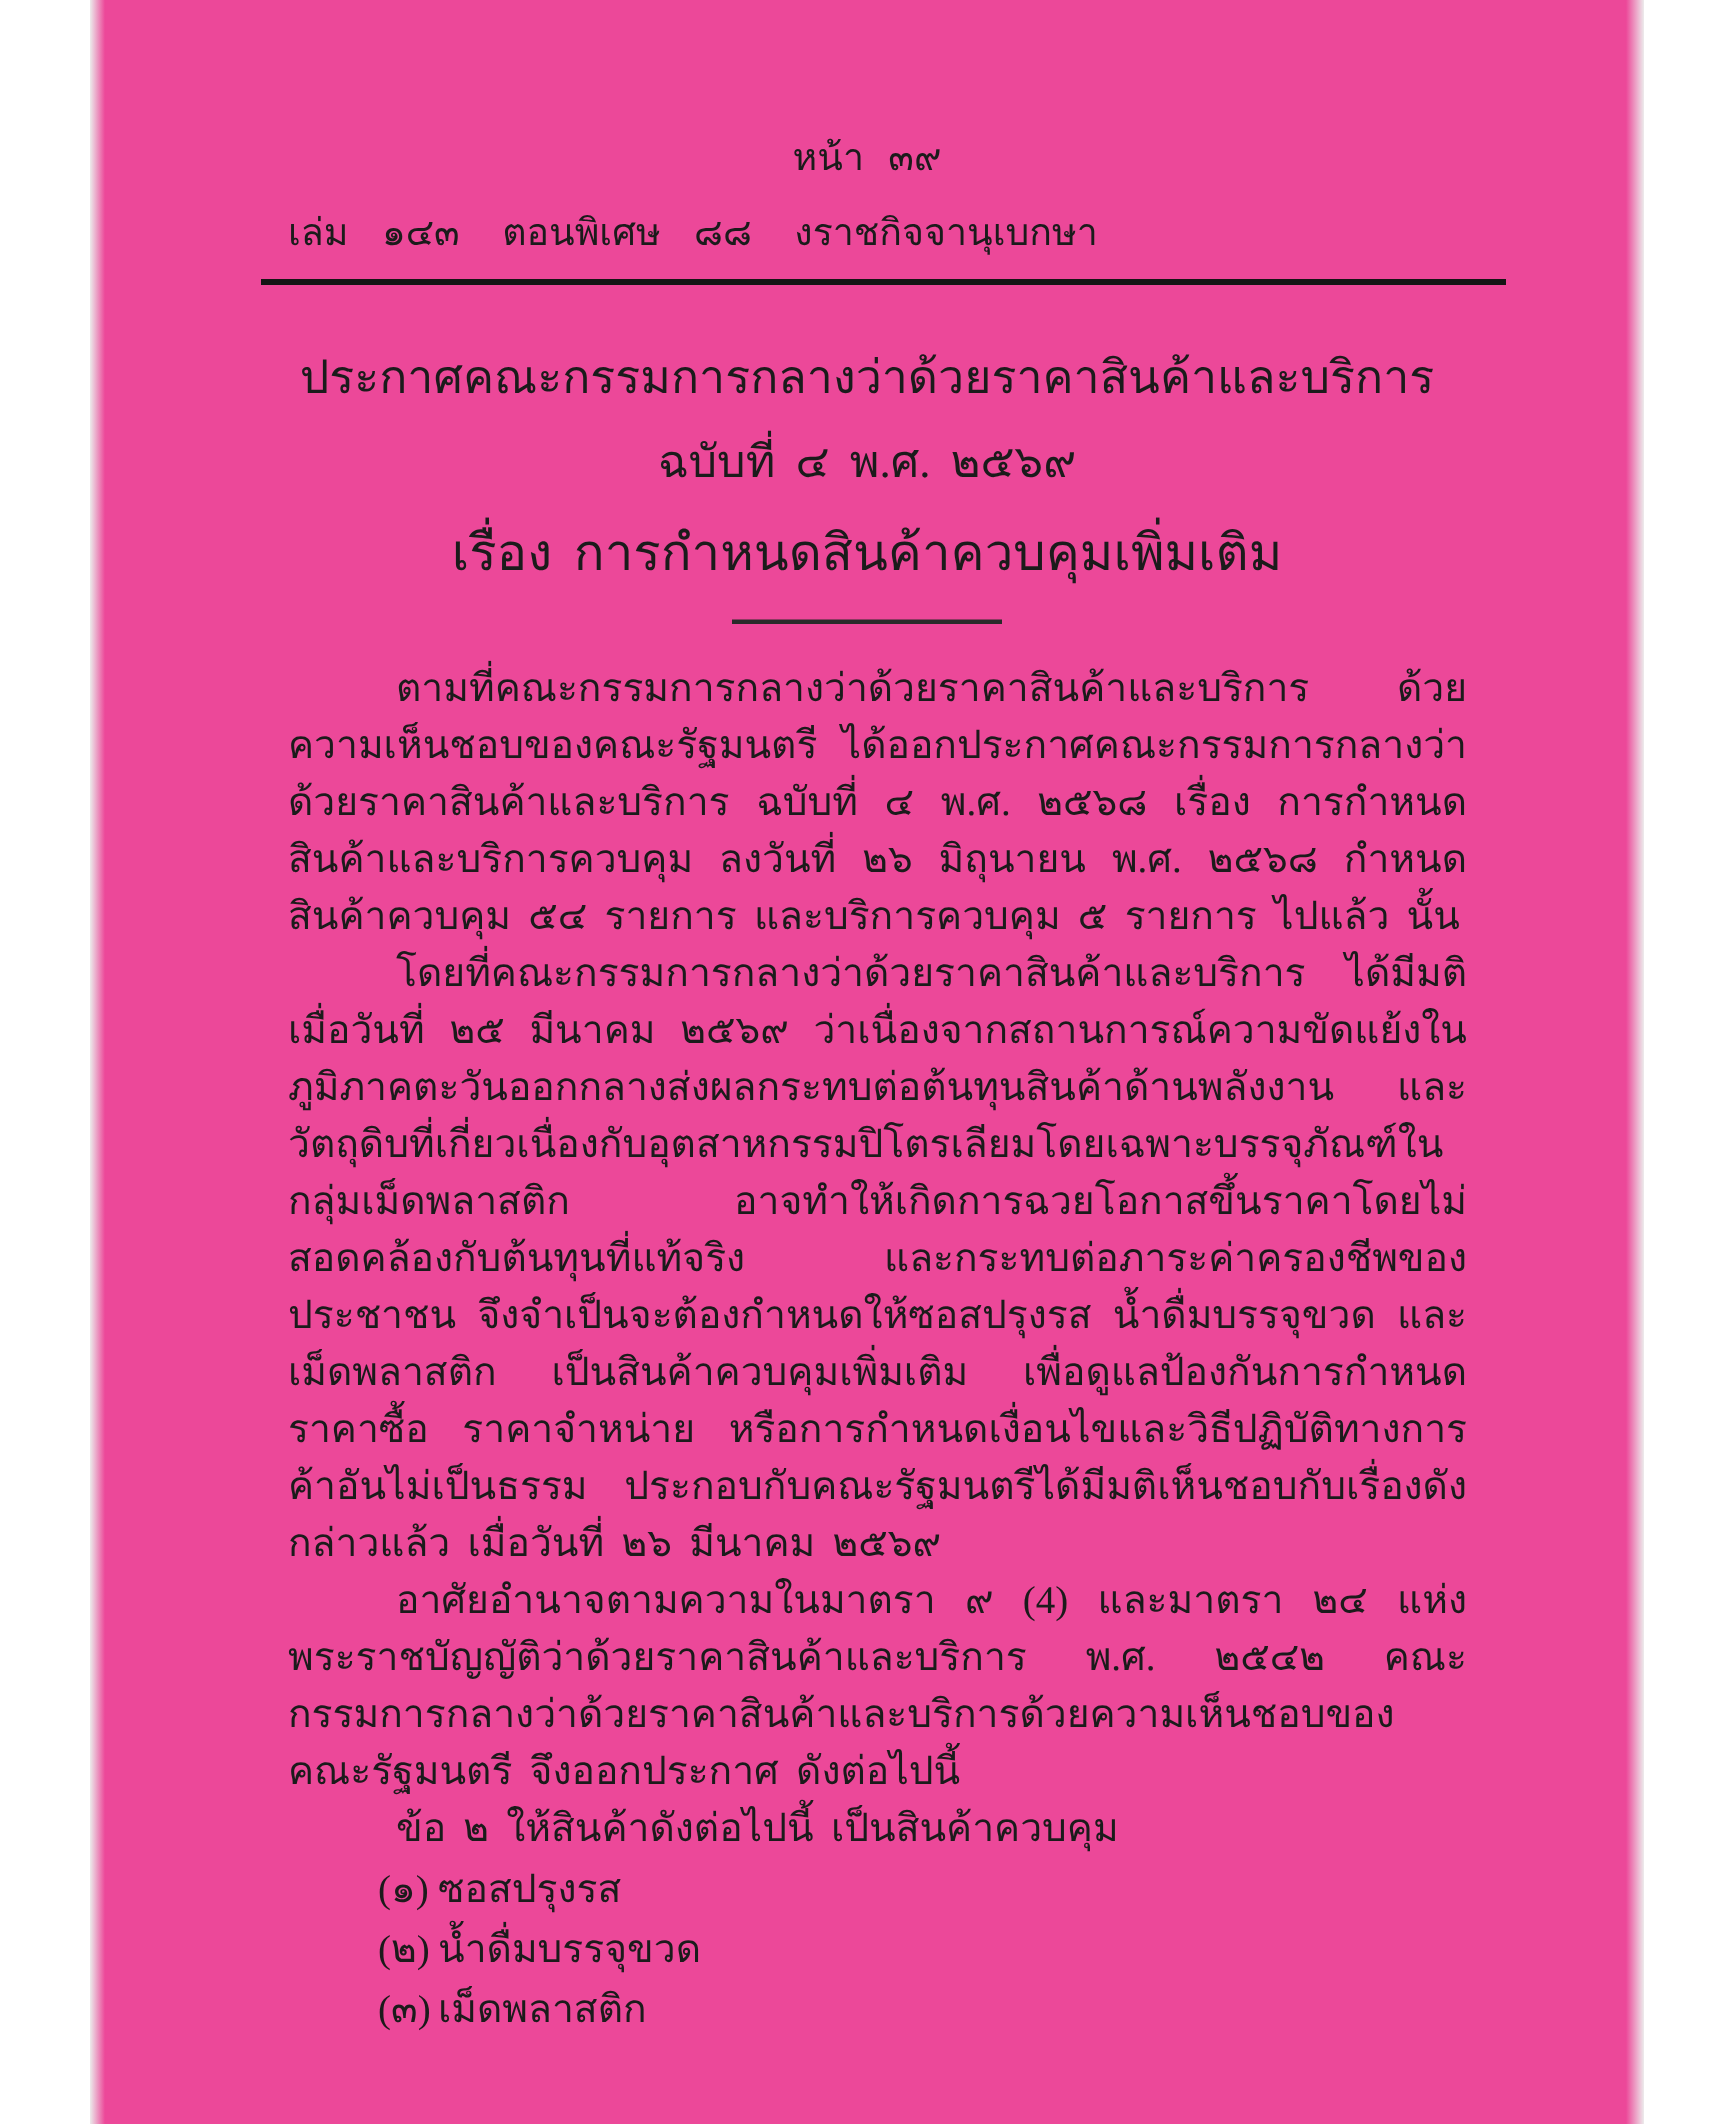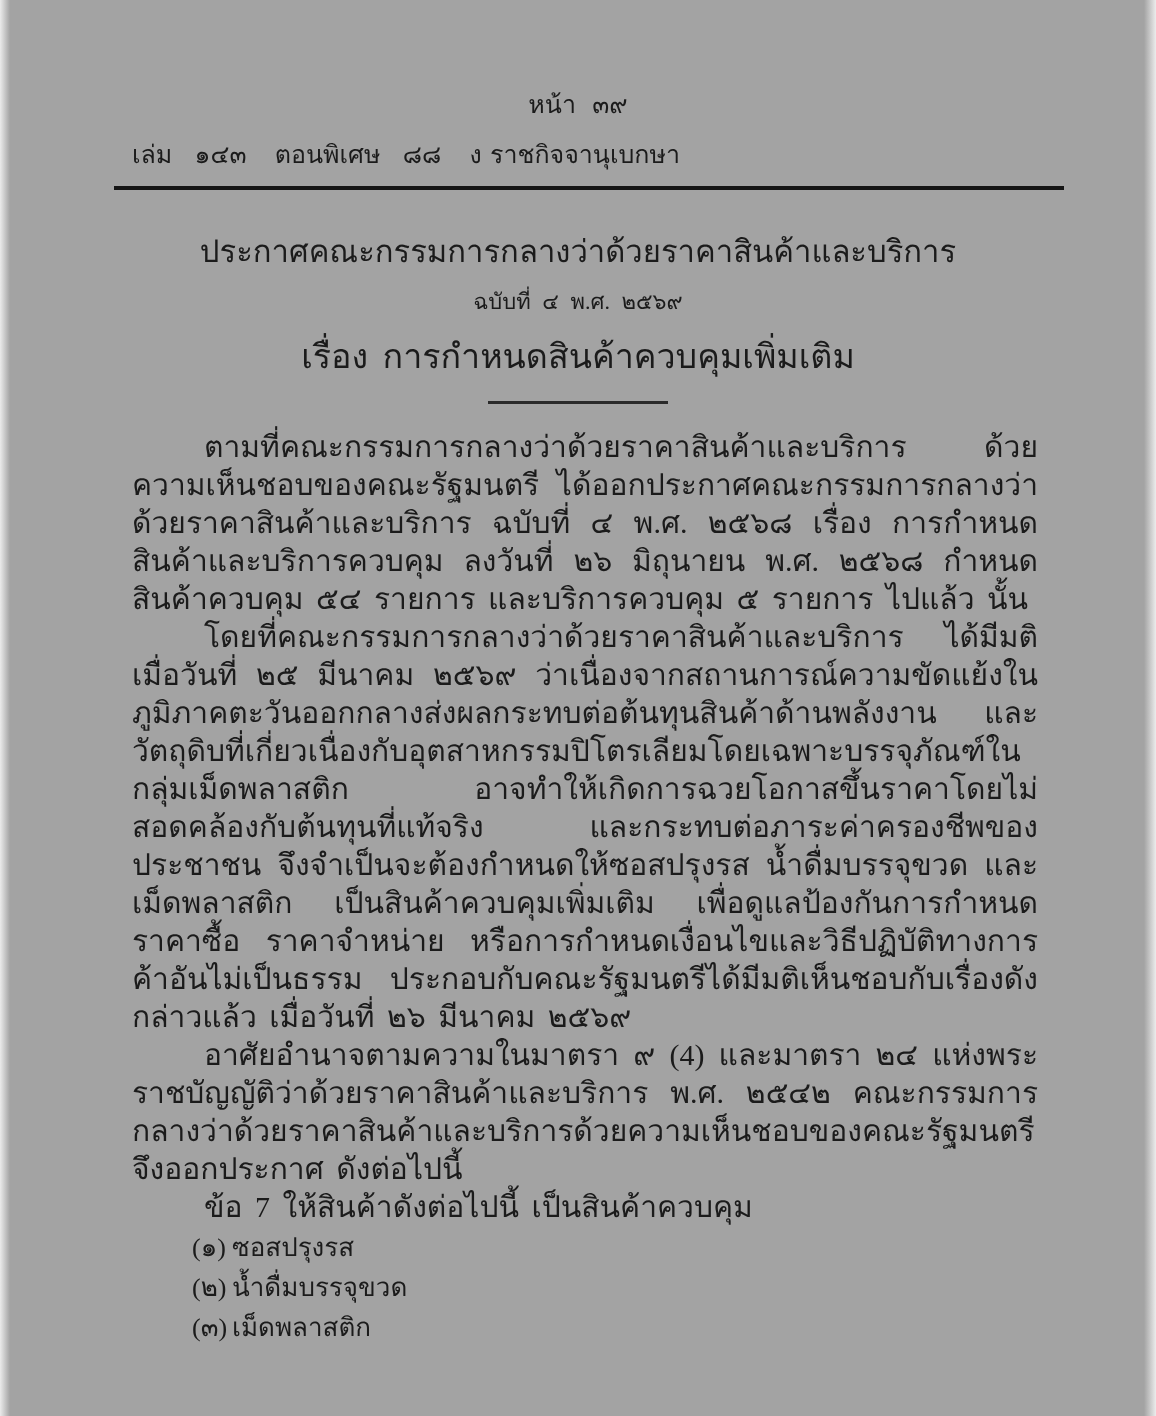--- a/index.html
+++ b/index.html
@@ -2,24 +2,24 @@
 <html lang="th"><head>
 <meta charset="utf-8">
 <style>
   html, body {
     margin: 0;
     padding: 0;
     background: #ffffff;
   }
   .page {
     position: relative;
-    width: 1156px;
+    width: 1036px;
     height: 1416px;
     margin: 0 auto;
-    background: #a3a3a3;
+    background: #ec4899;
     overflow: hidden;
     font-family: "Liberation Serif", "DejaVu Serif", serif;
     color: #1b1b1b;
     box-sizing: border-box;
   }
   
   .edge-left {
     position: absolute; left: 0; top: 0; bottom: 0; width: 10px;
     background: linear-gradient(to right, #ebebeb, rgba(255,255,255,0));
   }
@@ -56,39 +56,39 @@
 
   .doc-title {
     text-align: center;
     margin-top: 42px;
   }
   .title-main {
     font-size: 31px;
     line-height: 40px;
   }
   .title-sub {
-    font-size: 22px;
+    font-size: 30px;
     margin-top: 12px;
     word-spacing: 6px;
   }
   .title-subject {
     font-size: 34px;
     margin-top: 10px;
     word-spacing: 6px;
   }
   .title-divider {
     width: 180px;
     height: 3px;
     background: #2a2a2a;
     margin: 18px auto 0 auto;
   }
 
   .doc-body {
     margin: 24px 118px 0 132px;
-    font-size: 30px;
+    font-size: 26px;
     line-height: 38px;
     text-align: justify;
     word-spacing: 5px;
   }
   .doc-body p {
     margin: 0;
     text-indent: 72px;
   }
 
   .doc-list {
@@ -132,21 +132,21 @@
     <div class="title-main">ประกาศคณะกรรมการกลางว่าด้วยราคาสินค้าและบริการ</div>
     <div class="title-sub">ฉบับที่ ๔ พ.ศ. ๒๕๖๙</div>
     <div class="title-subject">เรื่อง การกำหนดสินค้าควบคุมเพิ่มเติม</div>
     <div class="title-divider"></div>
   </div>
 
   <div class="doc-body">
     <p>ตามที่คณะกรรมการกลางว่าด้วยราคาสินค้าและบริการ ด้วยความเห็นชอบของคณะรัฐมนตรี ได้ออกประกาศคณะกรรมการกลางว่าด้วยราคาสินค้าและบริการ ฉบับที่ ๔ พ.ศ. ๒๕๖๘ เรื่อง การกำหนดสินค้าและบริการควบคุม ลงวันที่ ๒๖ มิถุนายน พ.ศ. ๒๕๖๘ กำหนดสินค้าควบคุม ๕๔ รายการ และบริการควบคุม ๕ รายการ ไปแล้ว นั้น</p>
     <p>โดยที่คณะกรรมการกลางว่าด้วยราคาสินค้าและบริการ ได้มีมติเมื่อวันที่ ๒๕ มีนาคม ๒๕๖๙ ว่าเนื่องจากสถานการณ์ความขัดแย้งในภูมิภาคตะวันออกกลางส่งผลกระทบต่อต้นทุนสินค้าด้านพลังงาน และวัตถุดิบที่เกี่ยวเนื่องกับอุตสาหกรรมปิโตรเลียมโดยเฉพาะบรรจุภัณฑ์ในกลุ่มเม็ดพลาสติก อาจทำให้เกิดการฉวยโอกาสขึ้นราคาโดยไม่สอดคล้องกับต้นทุนที่แท้จริง และกระทบต่อภาระค่าครองชีพของประชาชน จึงจำเป็นจะต้องกำหนดให้ซอสปรุงรส น้ำดื่มบรรจุขวด และเม็ดพลาสติก เป็นสินค้าควบคุมเพิ่มเติม เพื่อดูแลป้องกันการกำหนดราคาซื้อ ราคาจำหน่าย หรือการกำหนดเงื่อนไขและวิธีปฏิบัติทางการค้าอันไม่เป็นธรรม ประกอบกับคณะรัฐมนตรีได้มีมติเห็นชอบกับเรื่องดังกล่าวแล้ว เมื่อวันที่ ๒๖ มีนาคม ๒๕๖๙</p>
     <p>อาศัยอำนาจตามความในมาตรา ๙ (4) และมาตรา ๒๔ แห่งพระราชบัญญัติว่าด้วยราคาสินค้าและบริการ พ.ศ. ๒๕๔๒ คณะกรรมการกลางว่าด้วยราคาสินค้าและบริการด้วยความเห็นชอบของคณะรัฐมนตรี จึงออกประกาศ ดังต่อไปนี้</p>
-    <p>ข้อ 7 ให้สินค้าดังต่อไปนี้ เป็นสินค้าควบคุม</p>
+    <p>ข้อ ๒ ให้สินค้าดังต่อไปนี้ เป็นสินค้าควบคุม</p>
   </div>
 
   <div class="doc-list">
     <div class="list-item">
       <span class="item-label">(๑)</span>
       <span class="item-text">ซอสปรุงรส</span>
     </div>
     <div class="list-item">
       <span class="item-label">(๒)</span>
       <span class="item-text">น้ำดื่มบรรจุขวด</span>

